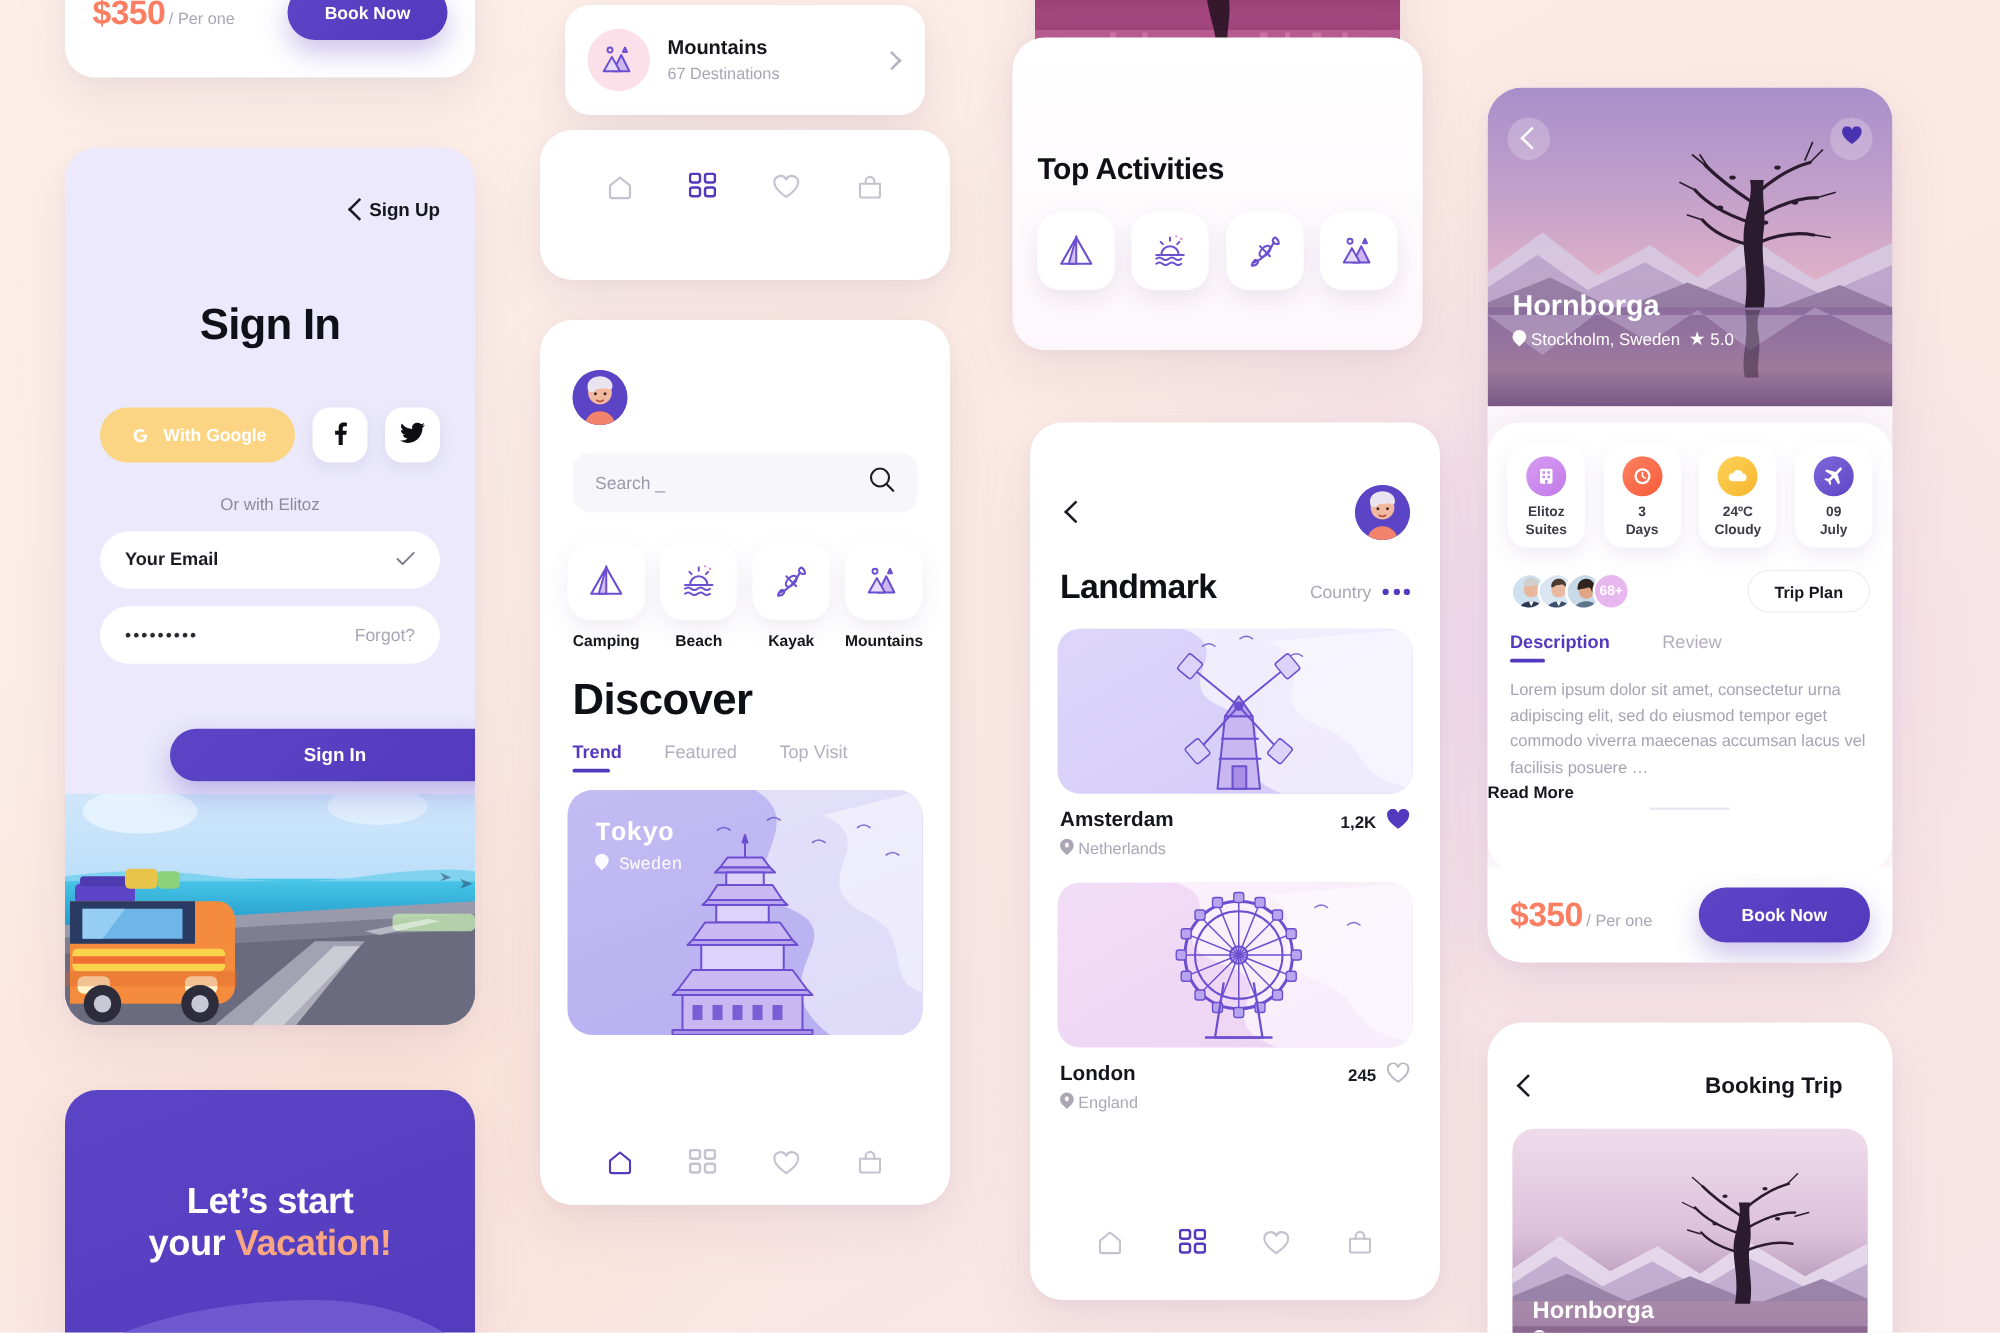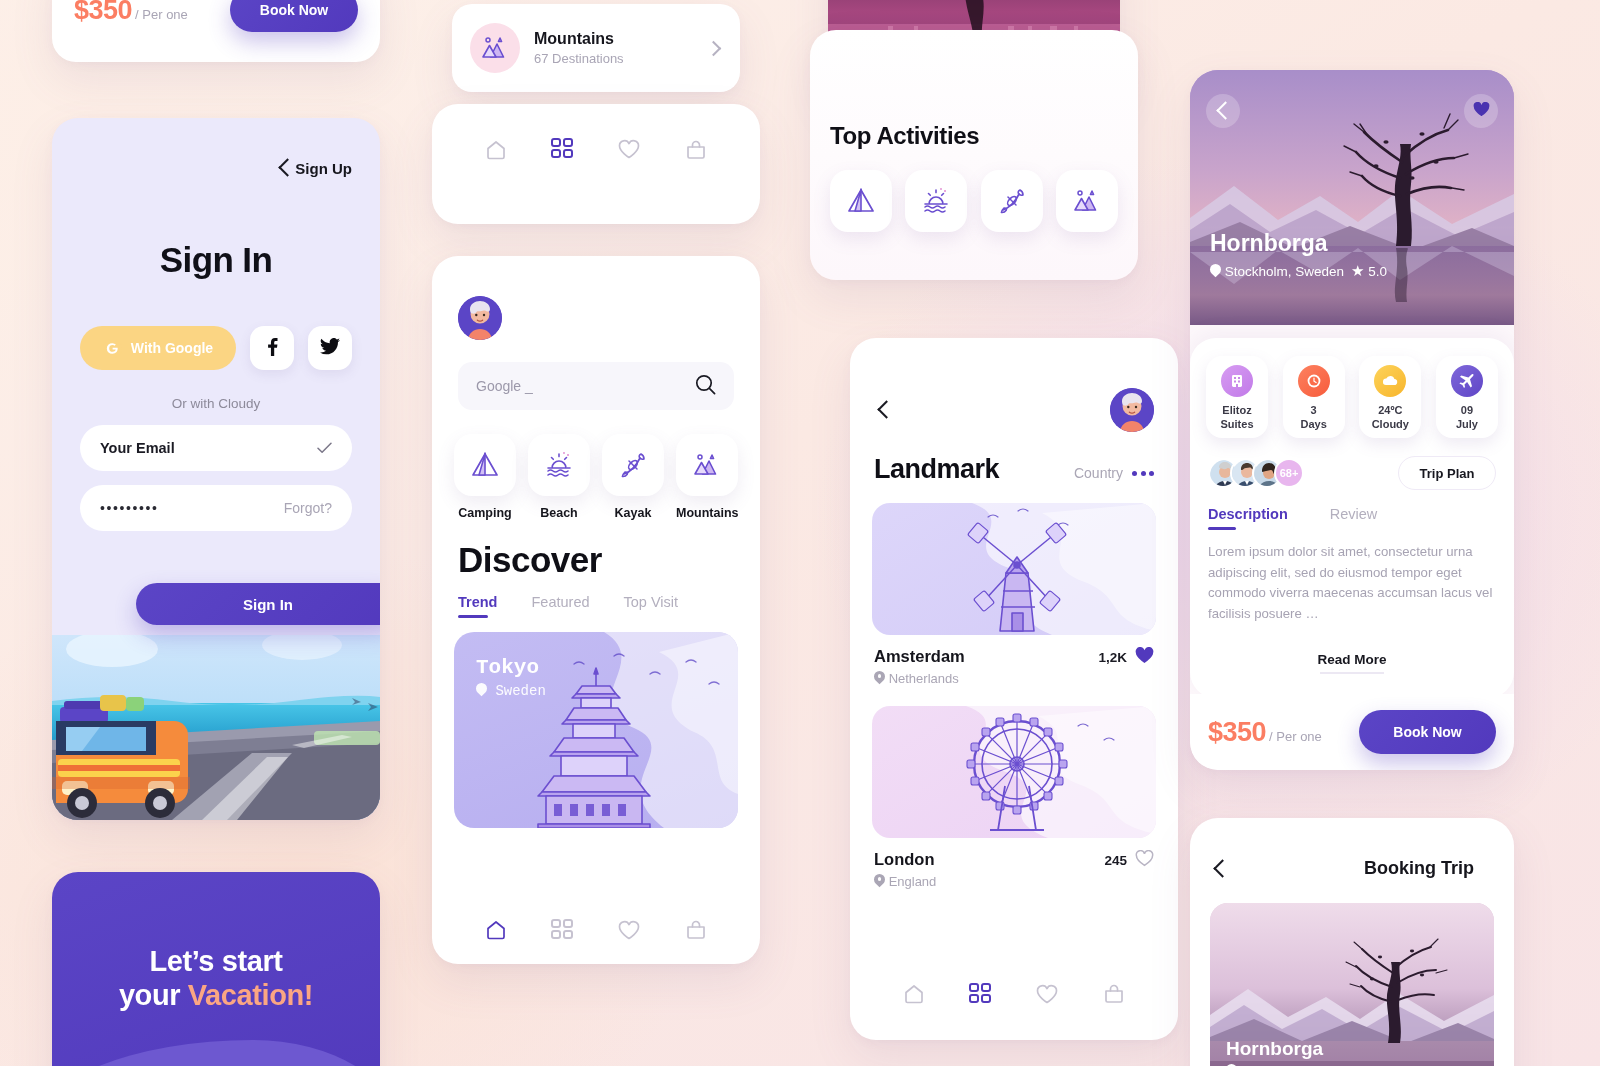--- a/index.html
+++ b/index.html
@@ -169,21 +169,21 @@
   
   #activities { left: 810px; top: 30px; width: 328px; height: 250px; border-radius: 26px;
                 background: linear-gradient(180deg,#ffffff 0%,#fdf7fb 100%); z-index:1; }
   #activities .ttl { padding: 92px 0 0 20px; font-size:24px; font-weight:800; color:#0f0f16; letter-spacing:-0.4px;}
   #activities .row { display:flex; justify-content:space-between; padding: 20px 20px 0; }
   #activities .tile { width:62px; height:62px; border-radius:18px; background:#fff;
                       box-shadow: 0 7px 18px rgba(120,95,160,0.13);
                       display:flex; align-items:center; justify-content:center; }
 
   
-  #landmark { left: 850px; top: 338px; width: 328px; height: 702px; }
+  #landmark { left: 824px; top: 338px; width: 328px; height: 702px; }
   #landmark .top { display:flex; align-items:center; justify-content:space-between; padding: 50px 24px 0;}
   .lm-head { display:flex; align-items:baseline; justify-content:space-between; padding: 22px 24px 0;}
   .lm-head h2 { font-size:27px; font-weight:800; color:#0f0f16; letter-spacing:-0.5px;}
   .lm-head .country { font-size:14px; color:#aaa6b5; }
   .dots3 { display:inline-flex; gap:3.5px; margin-left:9px; vertical-align:2px;}
   .dots3 i { width:5px; height:5px; border-radius:50%; background:#5239bd; display:block; }
   .lm-item { margin: 0 22px; }
   .lm-thumb { height: 132px; border-radius: 18px; position:relative; overflow:hidden; }
   .lm-meta { display:flex; align-items:flex-start; justify-content:space-between; padding: 12px 2px 0; }
   .lm-meta .nm { font-size:16.5px; font-weight:800; color:#15151c; }
@@ -224,22 +224,22 @@
   .stack .more { background:#e8b6ee; color:#fff; font-size:11px; font-weight:700;
                  display:flex; align-items:center; justify-content:center; }
   .tripplan { width:98px; height:34px; border-radius:18px; background:#fff; border:1.4px solid #efeaf6;
               font-size:13px; font-weight:800; color:#17171f; cursor:pointer; }
   .d-tabs { display:flex; gap:42px; padding: 16px 18px 0; }
   .d-tab { font-size:14.5px; color:#b3afbe; position:relative; padding-bottom:8px; cursor:pointer;}
   .d-tab.active { color:#5239bd; font-weight:700; }
   .d-tab.active::after { content:""; position:absolute; left:0; bottom:0; width:28px; height:3.5px;
                          border-radius:3px; background:#5239bd; }
   .d-body { padding: 12px 18px 0; font-size:13.2px; line-height:1.56; color:#a7a3b3; }
-  .readmore { text-align:center; font-size:13.5px; font-weight:700; color:#17171f;
-              margin-top:28px; position:relative; cursor:pointer;}
+  .readmore { text-align:left; font-size:13.5px; font-weight:700; color:#17171f;
+              margin-top:2px; position:relative; cursor:pointer;}
   .readmore::after { content:""; position:absolute; left:50%; transform:translateX(-50%);
                      bottom:-7px; width:64px; height:2px; background:#ece8f3; }
   .pricebar { position:absolute; left:0; right:0; bottom:0; height:76px; background:#fff;
               border-radius: 0 0 28px 28px;
               display:flex; align-items:center; justify-content:space-between; padding: 0 18px; }
   .pricebar .btn-primary { width:137px; height:44px; font-size:14px; }
 
   
   #booking { left: 1190px; top: 818px; width: 324px; height: 300px; border-radius: 28px; }
   #booking .hdr { display:flex; align-items:center; padding: 40px 20px 0; }
@@ -290,21 +290,21 @@
       </button>
       <button class="sq-btn">
         <span>
           <svg width="20" height="17" viewBox="0 0 20 17">
               <path d="M20 2.02a8.1 8.1 0 0 1-2.36.65A4.1 4.1 0 0 0 19.44.41a8.2 8.2 0 0 1-2.6 1A4.1 4.1 0 0 0 9.8 5.15 11.64 11.64 0 0 1 1.39.75a4.1 4.1 0 0 0 1.27 5.47A4.07 4.07 0 0 1 .8 5.71v.05a4.1 4.1 0 0 0 3.29 4.02 4.12 4.12 0 0 1-1.85.07 4.1 4.1 0 0 0 3.83 2.85A8.23 8.23 0 0 1 0 14.42 11.6 11.6 0 0 0 6.29 16.3c7.55 0 11.68-6.25 11.68-11.67l-.01-.53A8.3 8.3 0 0 0 20 2.02z" fill="#0d0d12"></path>
             </svg>
         </span>
       </button>
     </div>
 
-    <div class="or-email">Or with Cloudy</div>
+    <div class="or-email">Or with Elitoz</div>
 
     <div class="field">
       <span class="val">Your Email</span>
       <span class="tick">
         <svg width="15" height="12" viewBox="0 0 15 12">
             <path d="M1 6.2 5.1 10.3 14 1.3" stroke="#7b7789" stroke-width="1.5" fill="none" stroke-linecap="round" stroke-linejoin="round"></path>
           </svg>
       </span>
     </div>
     <div class="field">
@@ -433,21 +433,21 @@
             <path d="M12 13c0-5 5-8 10-8s10 3 10 8c0 3-2 3-4 2-1.6-.8-3-.5-4.5 0-2 .7-4-.3-5 1-.9 1.2-2.2 2-4.5 1.5-1.6-.35-2-2.3-2-4.5z" fill="#e9e4ef"></path>
             <path d="M9.5 44c1.6-7.4 6.5-11 12.5-11s10.9 3.6 12.5 11z" fill="#f3836a"></path>
             <circle cx="18.3" cy="19" r="1.2" fill="#3a2a20"></circle>
             <circle cx="26" cy="19" r="1.2" fill="#3a2a20"></circle>
             <path d="M19.4 24.2q2.6 2 5.2 0" fill="none" stroke="#b4533f" stroke-width="1.3" stroke-linecap="round"></path>
           </svg>
       </span>
     </div>
 
     <div class="searchbar">
-      <span class="ph">Google _</span>
+      <span class="ph">Search _</span>
       <span>
         <svg width="21" height="21" viewBox="0 0 21 21">
             <circle cx="9" cy="9" r="7.2" fill="none" stroke="#1b1b24" stroke-width="1.7"></circle>
             <path d="M14.4 14.4 19.6 19.6" stroke="#1b1b24" stroke-width="1.7" stroke-linecap="round"></path>
           </svg>
       </span>
     </div>
 
     <div class="cat-row">
       <div class="cat">

